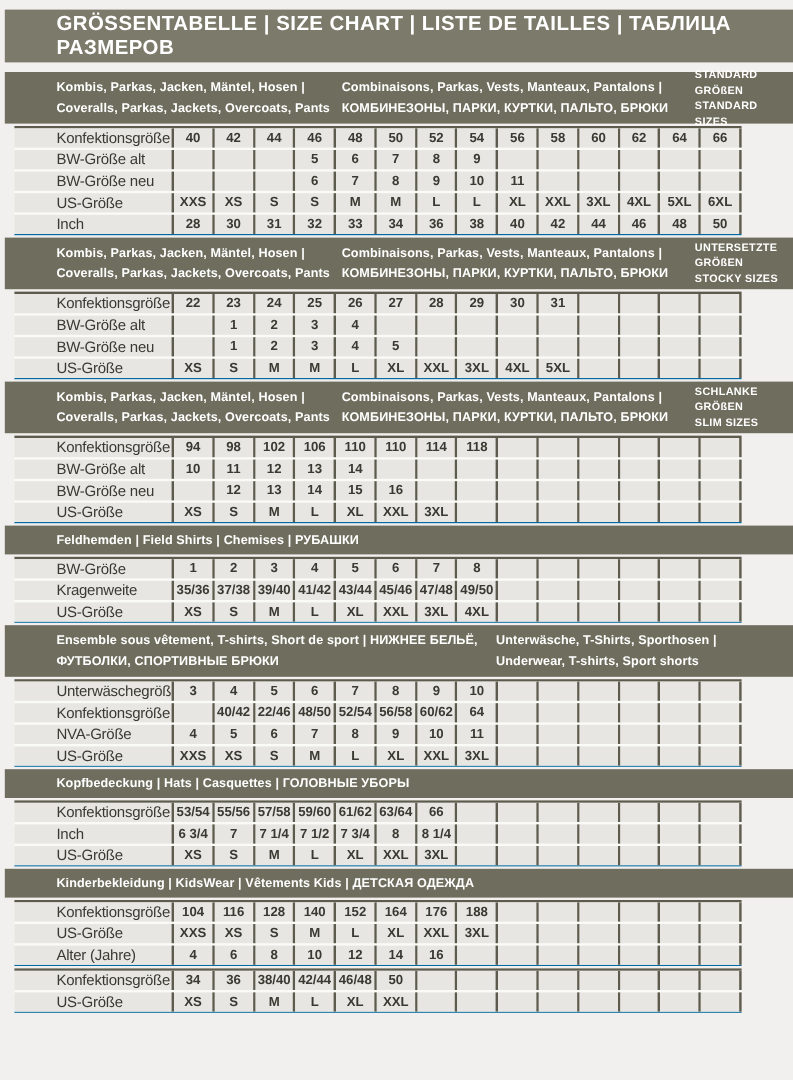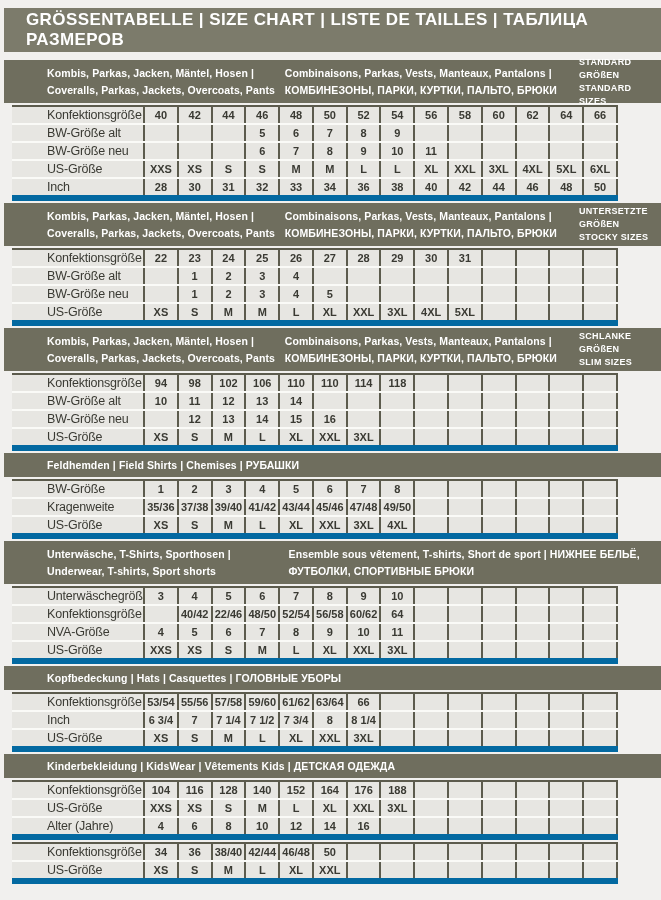--- a/index.html
+++ b/index.html
@@ -13,21 +13,21 @@
   .page{position:relative;width:661px;height:900px;}
 
   
   .title-band{
     margin:8px 0 8px 4px;
     width:657px;height:44px;
     background:#7c7b6b;
     color:#fff;
     display:flex;align-items:center;
     box-sizing:border-box;
-    padding-left:22px;
+    padding-left:43px;
     font-size:17px;font-weight:bold;letter-spacing:0.4px;
   }
 
   
   .band{
     margin-left:4px;
     width:657px;
     background:#6f6e5e;
     color:#fff;
     display:flex;align-items:center;
@@ -43,21 +43,21 @@
     width:140px;
     font-size:9px;line-height:13px;letter-spacing:0.3px;
     text-align:left;
   }
 
   
   .tbl{
     margin:2px 0 2px 12px;
     width:606px;
     border-top:2px solid #5c5b4d;
-    border-bottom:6px solid #0369a1;
+    border-bottom:1px solid #0369a1;
     background:#fafaf7;
   }
   .trow{display:grid;grid-template-columns:133px repeat(14,1fr);}
   .trow + .trow{margin-top:2px;}
   .cell{
     height:16px;
     background:#e7e6e2;
     border-right:2px solid #5c5b4d;
     display:flex;align-items:center;justify-content:center;
     font-size:11px;font-weight:bold;color:#3a3a33;
@@ -389,22 +389,22 @@
           <div class="cell"></div>
           <div class="cell"></div>
           <div class="cell"></div>
           <div class="cell"></div>
           <div class="cell"></div>
           <div class="cell"></div>
         </div>
       </div>
       <div class="band two">
         <div class="band-lines">
+          <div>Ensemble sous vêtement, T-shirts, Short de sport | НИЖНЕЕ БЕЛЬЁ, ФУТБОЛКИ, СПОРТИВНЫЕ БРЮКИ</div>
           <div>Unterwäsche, T-Shirts, Sporthosen | Underwear, T-shirts, Sport shorts</div>
-          <div>Ensemble sous vêtement, T-shirts, Short de sport | НИЖНЕЕ БЕЛЬЁ, ФУТБОЛКИ, СПОРТИВНЫЕ БРЮКИ</div>
         </div>
       </div>
       <div class="tbl">
         <div class="trow">
           <div class="cell lab">Unterwäschegröße</div>
           <div class="cell">3</div>
           <div class="cell">4</div>
           <div class="cell">5</div>
           <div class="cell">6</div>
           <div class="cell">7</div>

